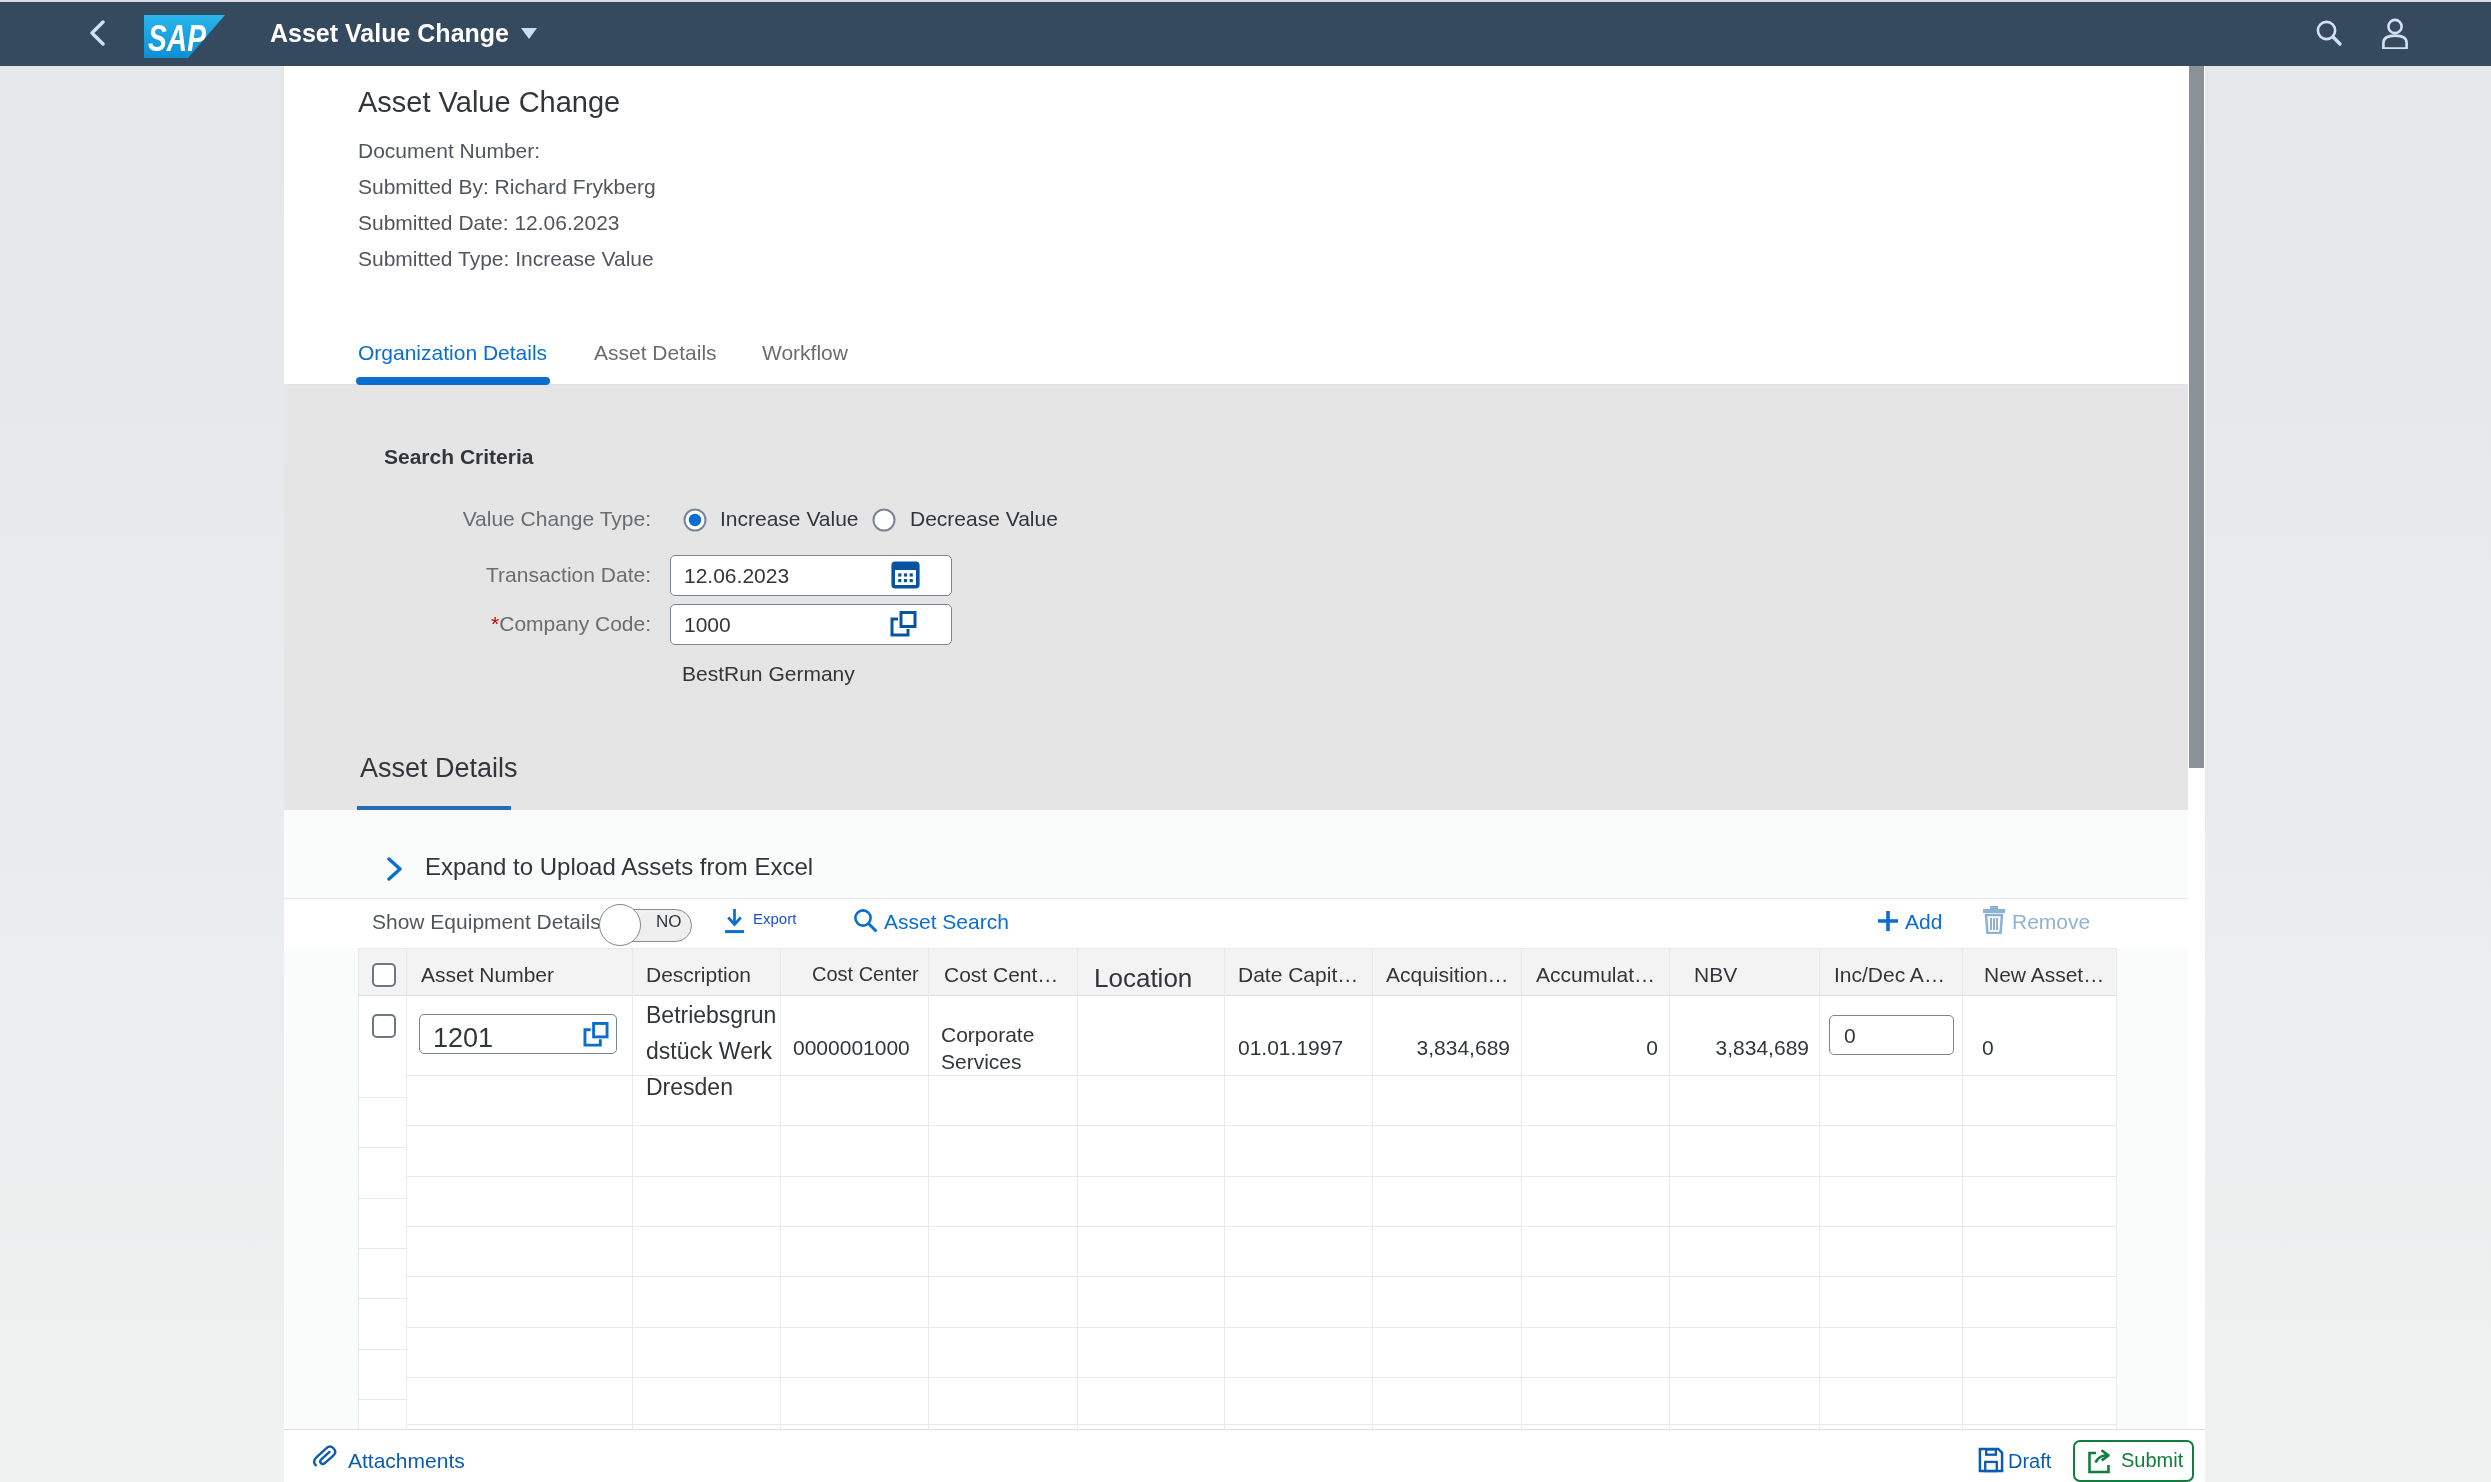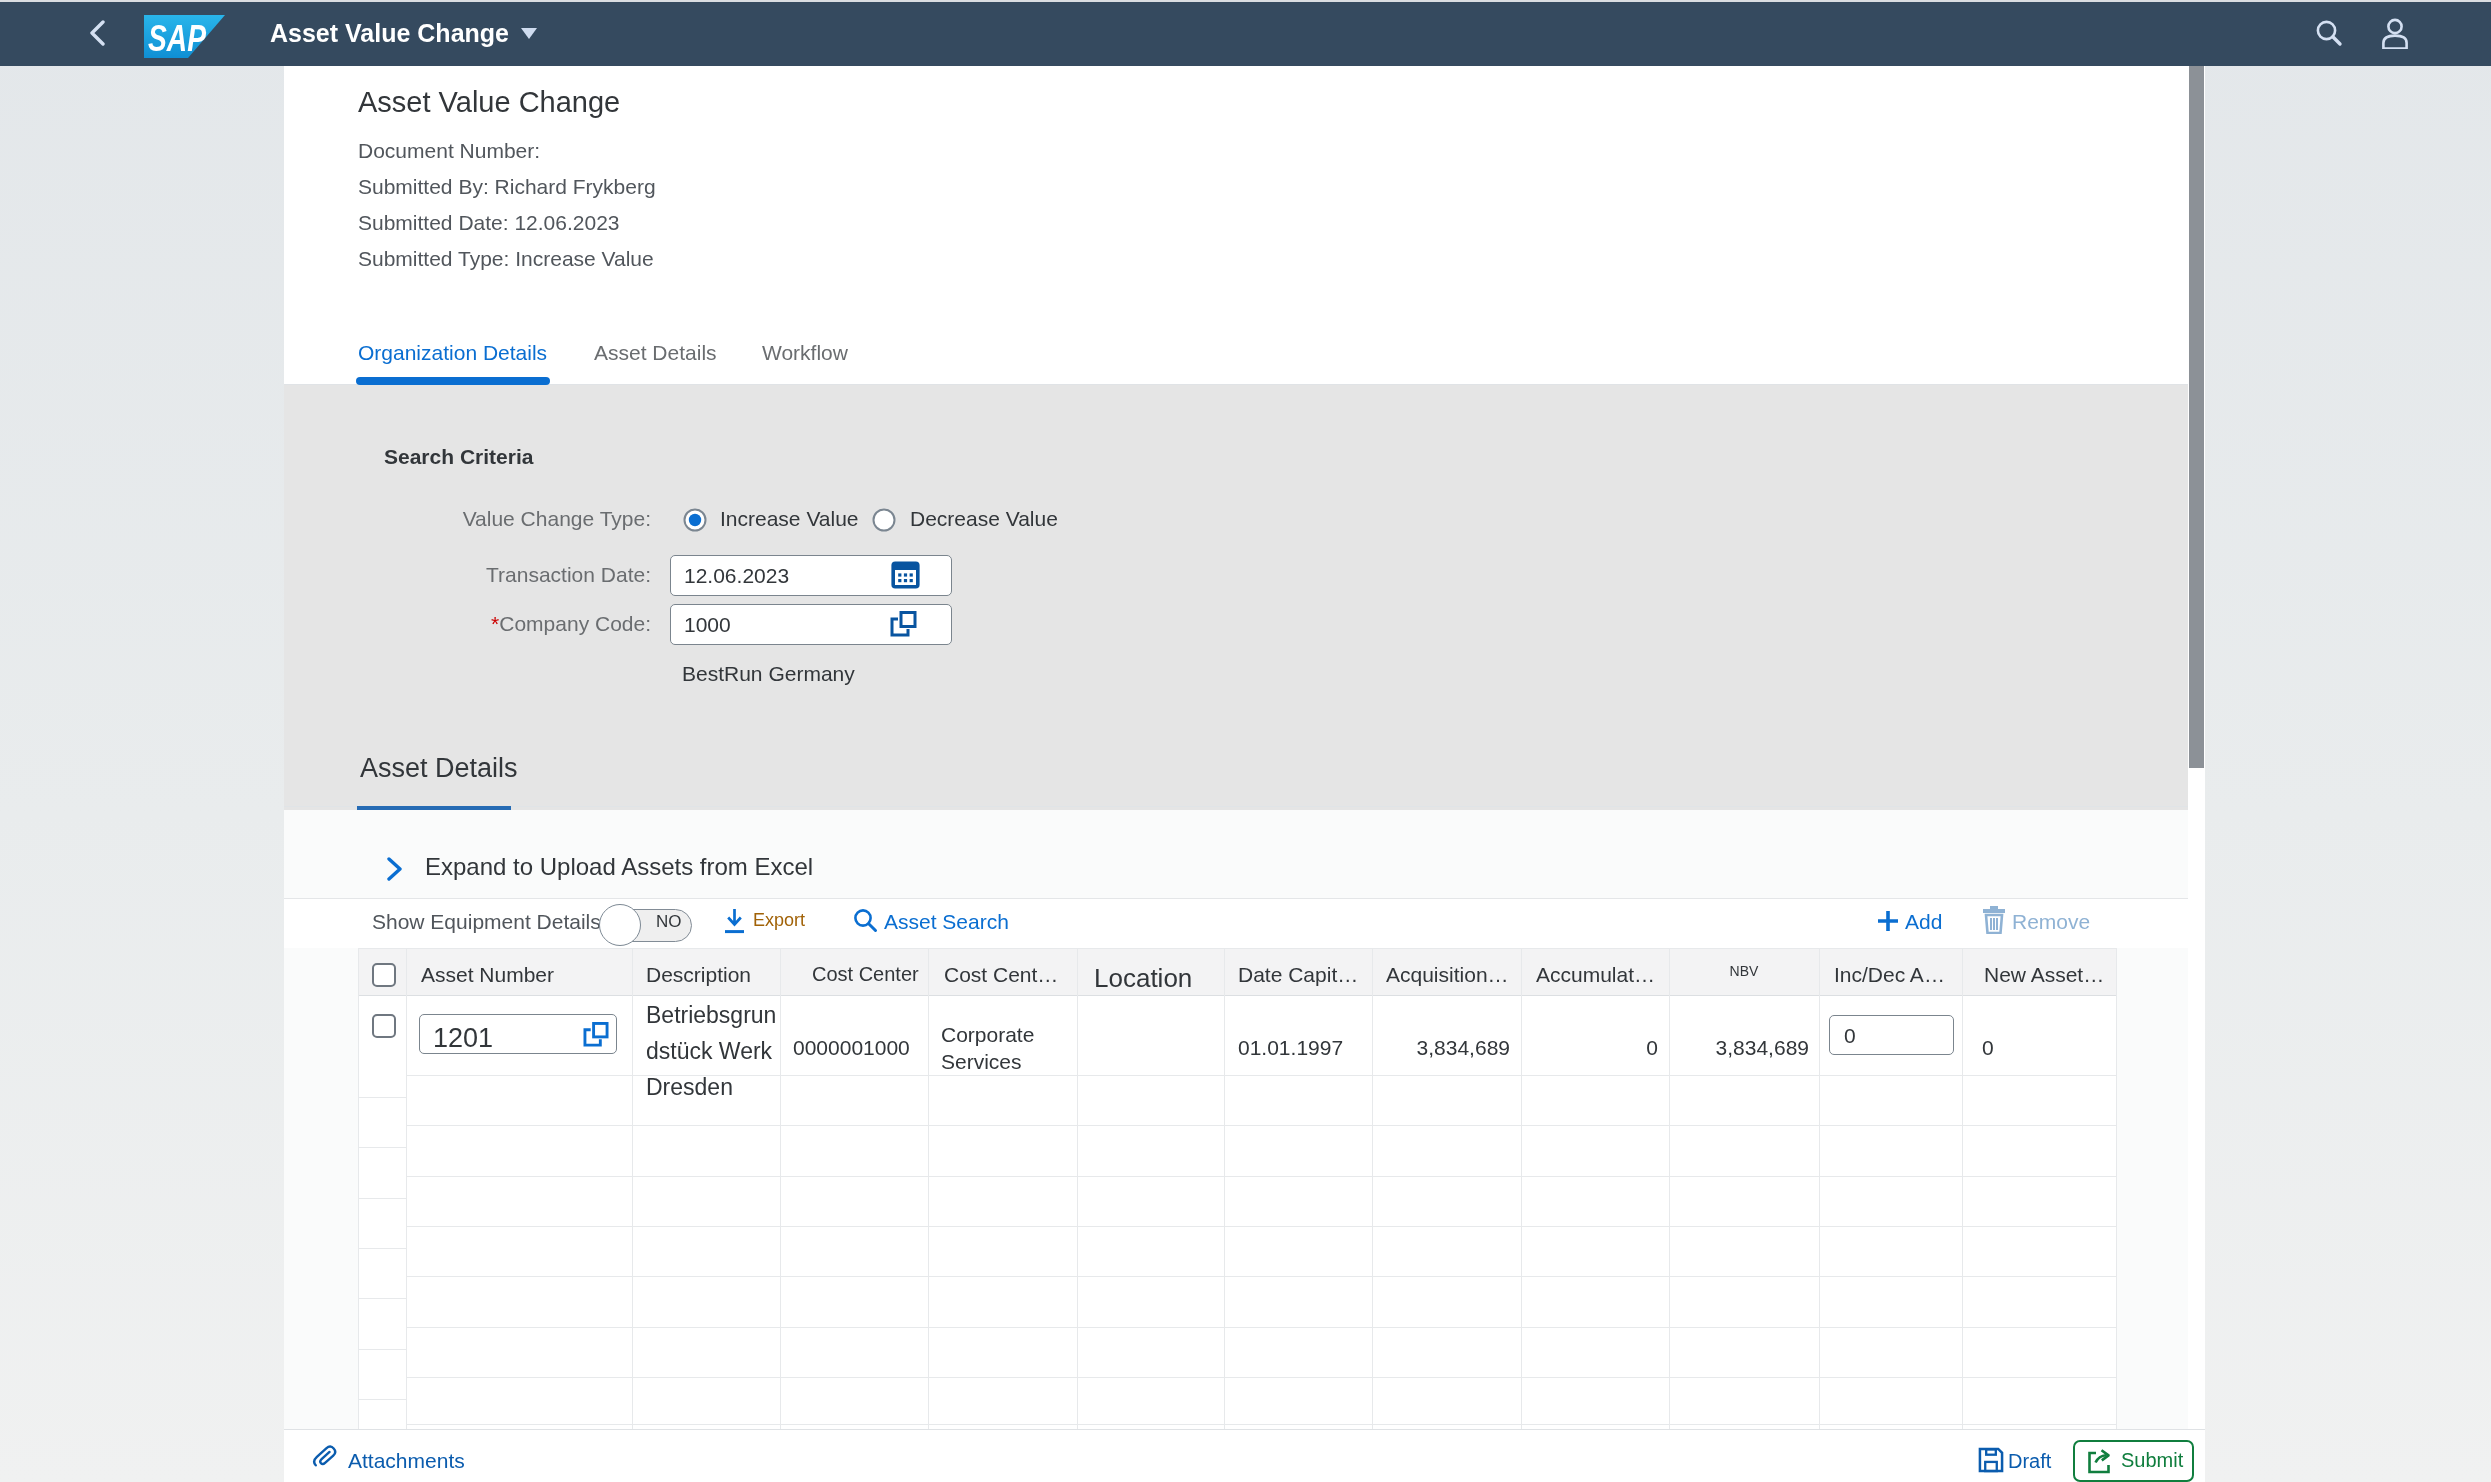--- a/index.html
+++ b/index.html
@@ -149,21 +149,21 @@
     <div class="abs" style="left:88px;top:100px;font-size:21px;color:#51565c">Show Equipment Details</div>
 
     <div class="abs" style="left:323px;top:99px;width:85px;height:33px;border:1.5px solid #828c96;border-radius:17px;background:#efefef"></div>
     <div class="abs" style="left:372px;top:102px;font-size:17px;color:#32363a">NO</div>
     <div class="abs" style="left:315px;top:94px;width:42px;height:42px;border:1.5px solid #7d8994;border-radius:50%;background:#fff"></div>
 
     <svg class="abs" style="left:440px;top:98px" width="21" height="26" viewBox="0 0 21 26">
       <path d="M10.5 1 L10.5 15.5 M4.2 9.5 L10.5 16.5 L16.8 9.5" fill="none" stroke="#0a6ed1" stroke-width="2.7"></path>
       <line x1="1" y1="23.6" x2="20" y2="23.6" stroke="#0a6ed1" stroke-width="3"></line>
     </svg>
-    <div class="abs" style="left:469px;top:100px;font-size:18px;color:#a16207">Export</div>
+    <div class="abs" style="left:469px;top:100px;font-size:15px;color:#1d4ed8">Export</div>
 
     <svg class="abs" style="left:569px;top:98px" width="25" height="25" viewBox="0 0 25 25">
       <circle cx="10" cy="10" r="7.6" fill="none" stroke="#0a6ed1" stroke-width="2.6"></circle>
       <line x1="15.7" y1="15.7" x2="22.5" y2="22.5" stroke="#0a6ed1" stroke-width="3" stroke-linecap="round"></line>
     </svg>
     <div class="abs" style="left:600px;top:100px;font-size:21px;color:#0a6ed1">Asset Search</div>
 
     <svg class="abs" style="left:1593px;top:100px" width="22" height="22" viewBox="0 0 22 22">
       <path d="M11 1 L11 21 M1 11 L21 11" stroke="#0a6ed1" stroke-width="3.6"></path>
     </svg>
@@ -187,21 +187,21 @@
       <div class="cb" style="left:14px;top:15px"></div>
 
       <div class="abs hdrt" style="left:63px;top:15px;font-size:21px;color:#32363a">Asset Number</div>
       <div class="abs hdrt" style="left:288px;top:15px;font-size:21px;color:#32363a">Description</div>
       <div class="abs hdrt" style="left:454px;top:15px;font-size:20px;color:#32363a">Cost Center</div>
       <div class="abs hdrt" style="left:586px;top:15px;font-size:21px;color:#32363a">Cost Cent…</div>
       <div class="abs hdrt" style="left:736px;top:15px;font-size:26px;color:#32363a">Location</div>
       <div class="abs hdrt" style="left:880px;top:15px;font-size:21px;color:#32363a">Date Capit…</div>
       <div class="abs hdrt" style="left:1028px;top:15px;font-size:21px;color:#32363a">Acquisition…</div>
       <div class="abs hdrt" style="left:1178px;top:15px;font-size:21px;color:#32363a">Accumulat…</div>
-      <div class="abs hdrt" style="left:1336px;top:15px;font-size:14px;color:#32363a;width:100px;text-align:center">NBV</div>
+      <div class="abs hdrt" style="left:1336px;top:15px;font-size:21px;color:#32363a;width:100px;text-align:left">NBV</div>
       <div class="abs hdrt" style="left:1476px;top:15px;font-size:21px;color:#32363a">Inc/Dec A…</div>
       <div class="abs hdrt" style="left:1626px;top:15px;font-size:21px;color:#32363a">New Asset…</div>
 
       <div class="cb" style="left:14px;top:66px"></div>
       <div class="inp" style="left:61px;top:66px;width:198px;height:40px;border-width:1.5px"></div>
       <div class="abs" style="left:75px;top:75px;font-size:27px;color:#32363a">1201</div>
       <svg class="abs" style="left:225px;top:74px" width="26" height="25" viewBox="0 0 27 26">
         <rect x="11" y="1.5" width="14" height="14" fill="none" stroke="#0a6ed1" stroke-width="3"></rect>
         <path d="M8 8 L2 8 L2 24 L18 24 L18 18" fill="none" stroke="#0a6ed1" stroke-width="3"></path>
       </svg>

